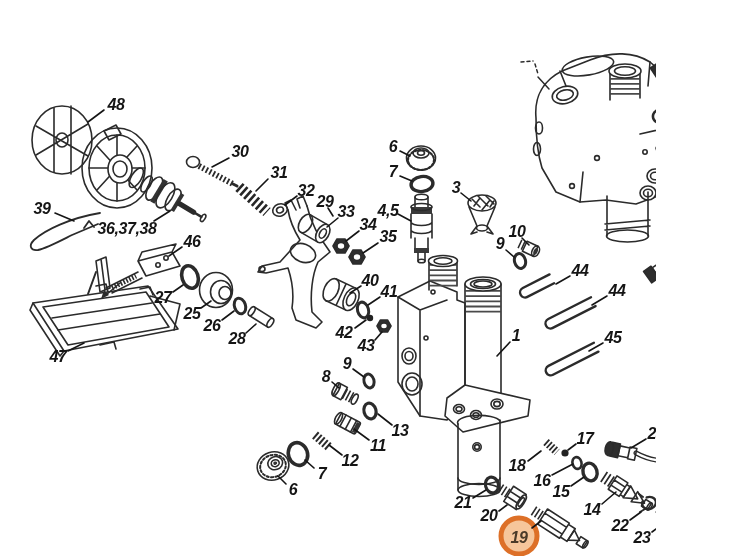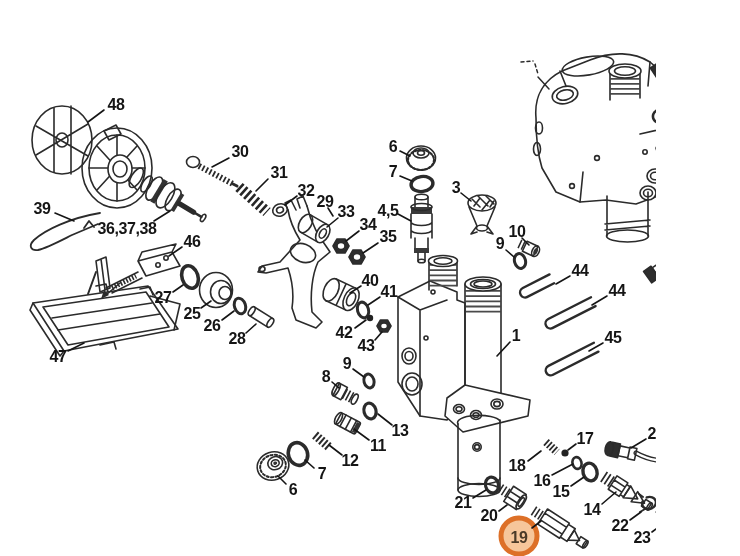--- a/index.html
+++ b/index.html
@@ -1,18 +1,19 @@
 <!DOCTYPE html>
 <html><head>
 <meta charset="utf-8">
 <style>
   html,body{margin:0;padding:0;background:#fff;}
   .stage{
     position:relative;width:656px;height:556px;background:#fff;overflow:hidden;
     font-family:"Liberation Sans","DejaVu Sans",sans-serif;
+    font-style:italic;
   }
   svg{position:absolute;left:0;top:0;}
   .callout-text{
     font-family:"Liberation Sans","DejaVu Sans",sans-serif;
     font-weight:bold;font-size:16px;letter-spacing:-0.4px;
   }
 </style>
 </head>
 <body>
 

